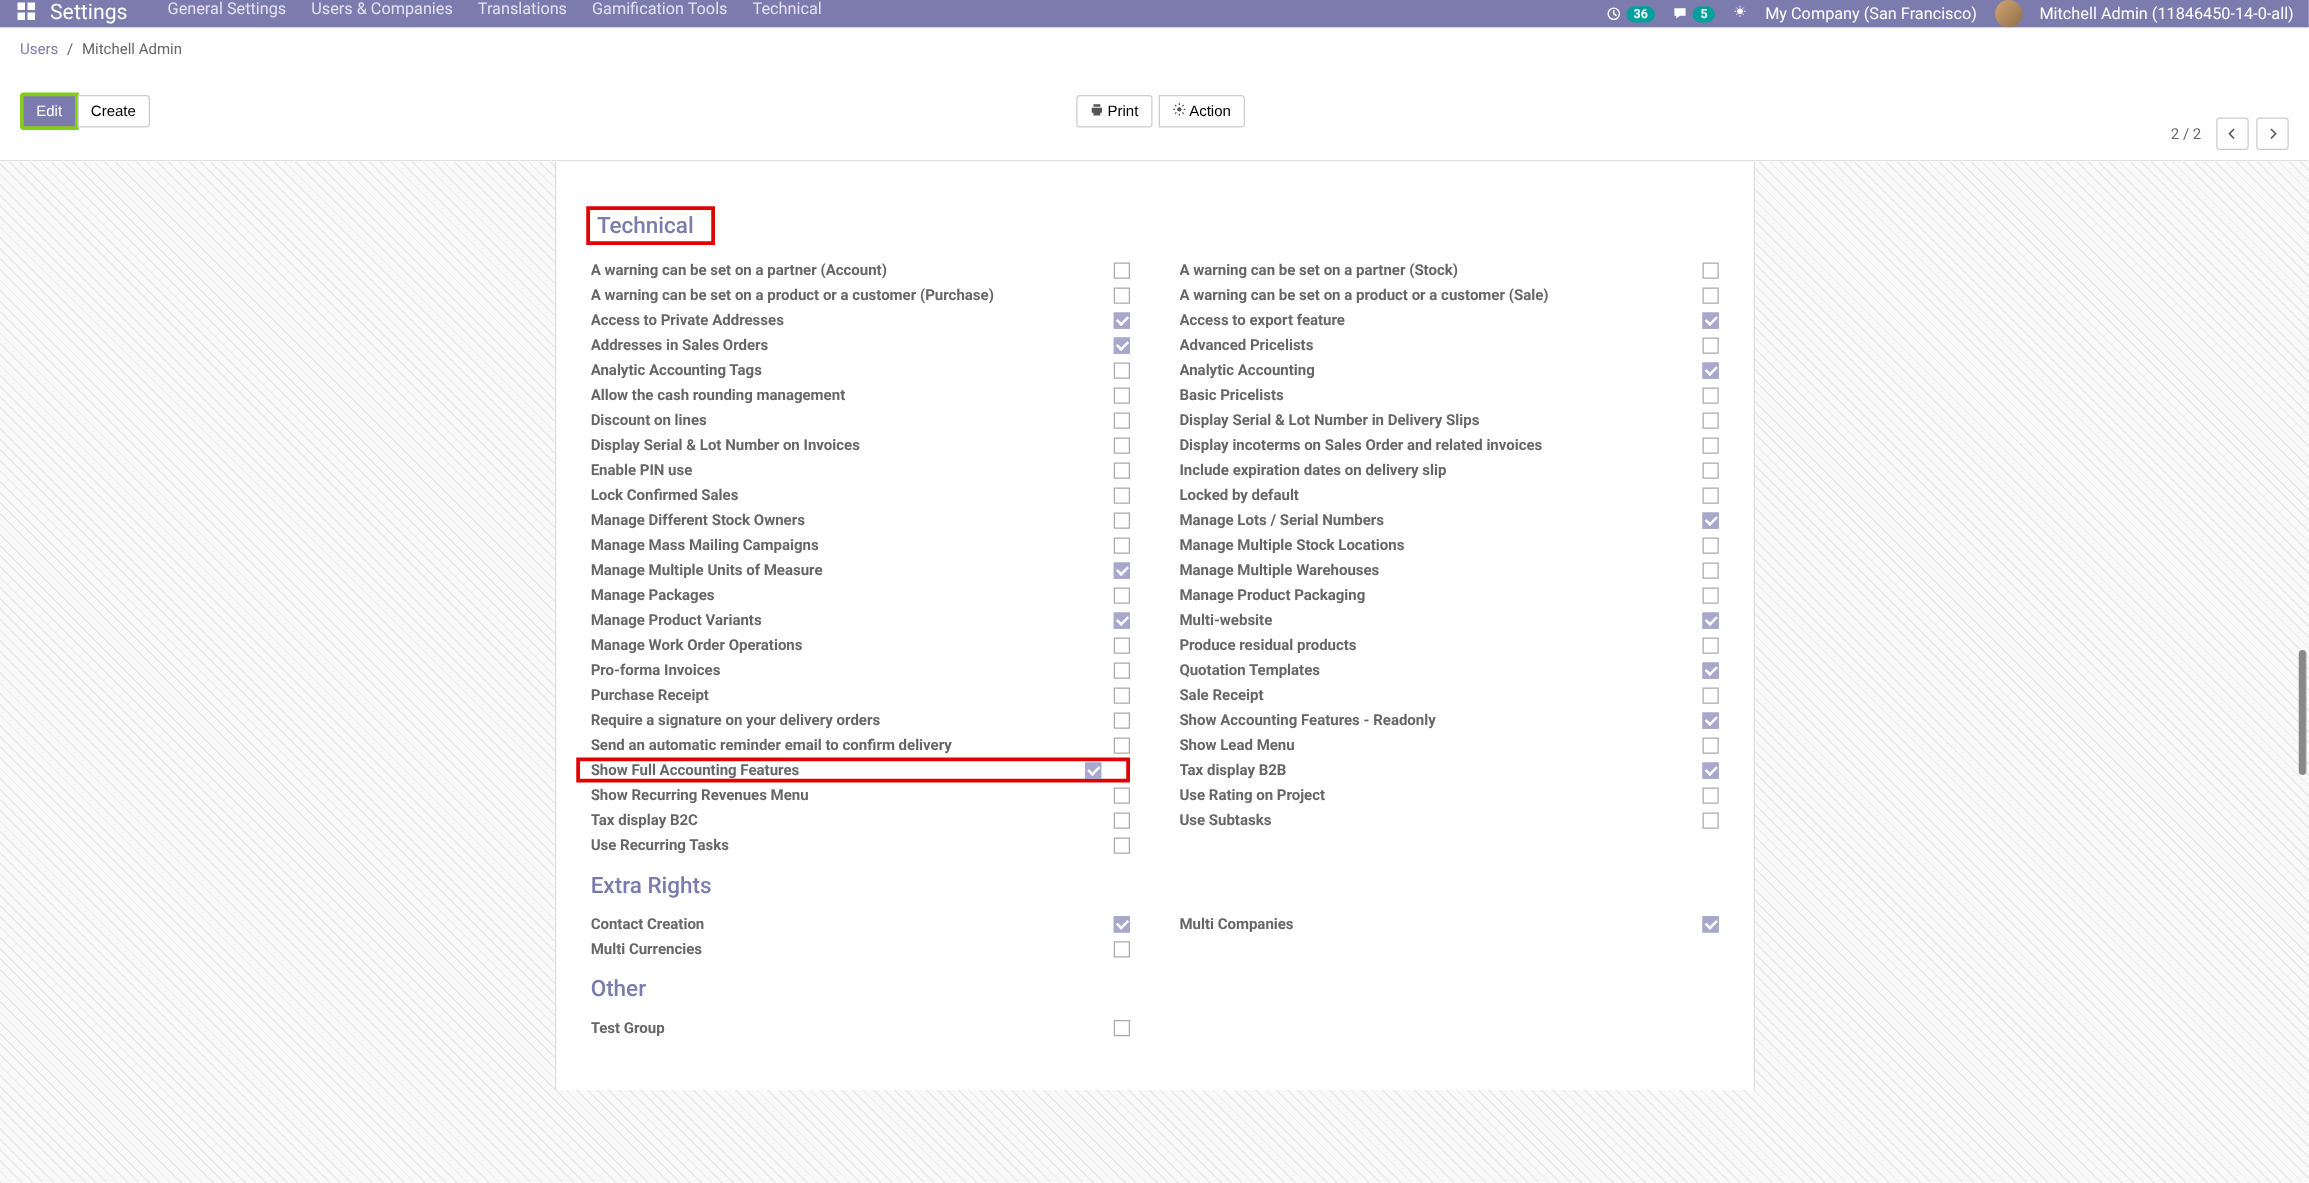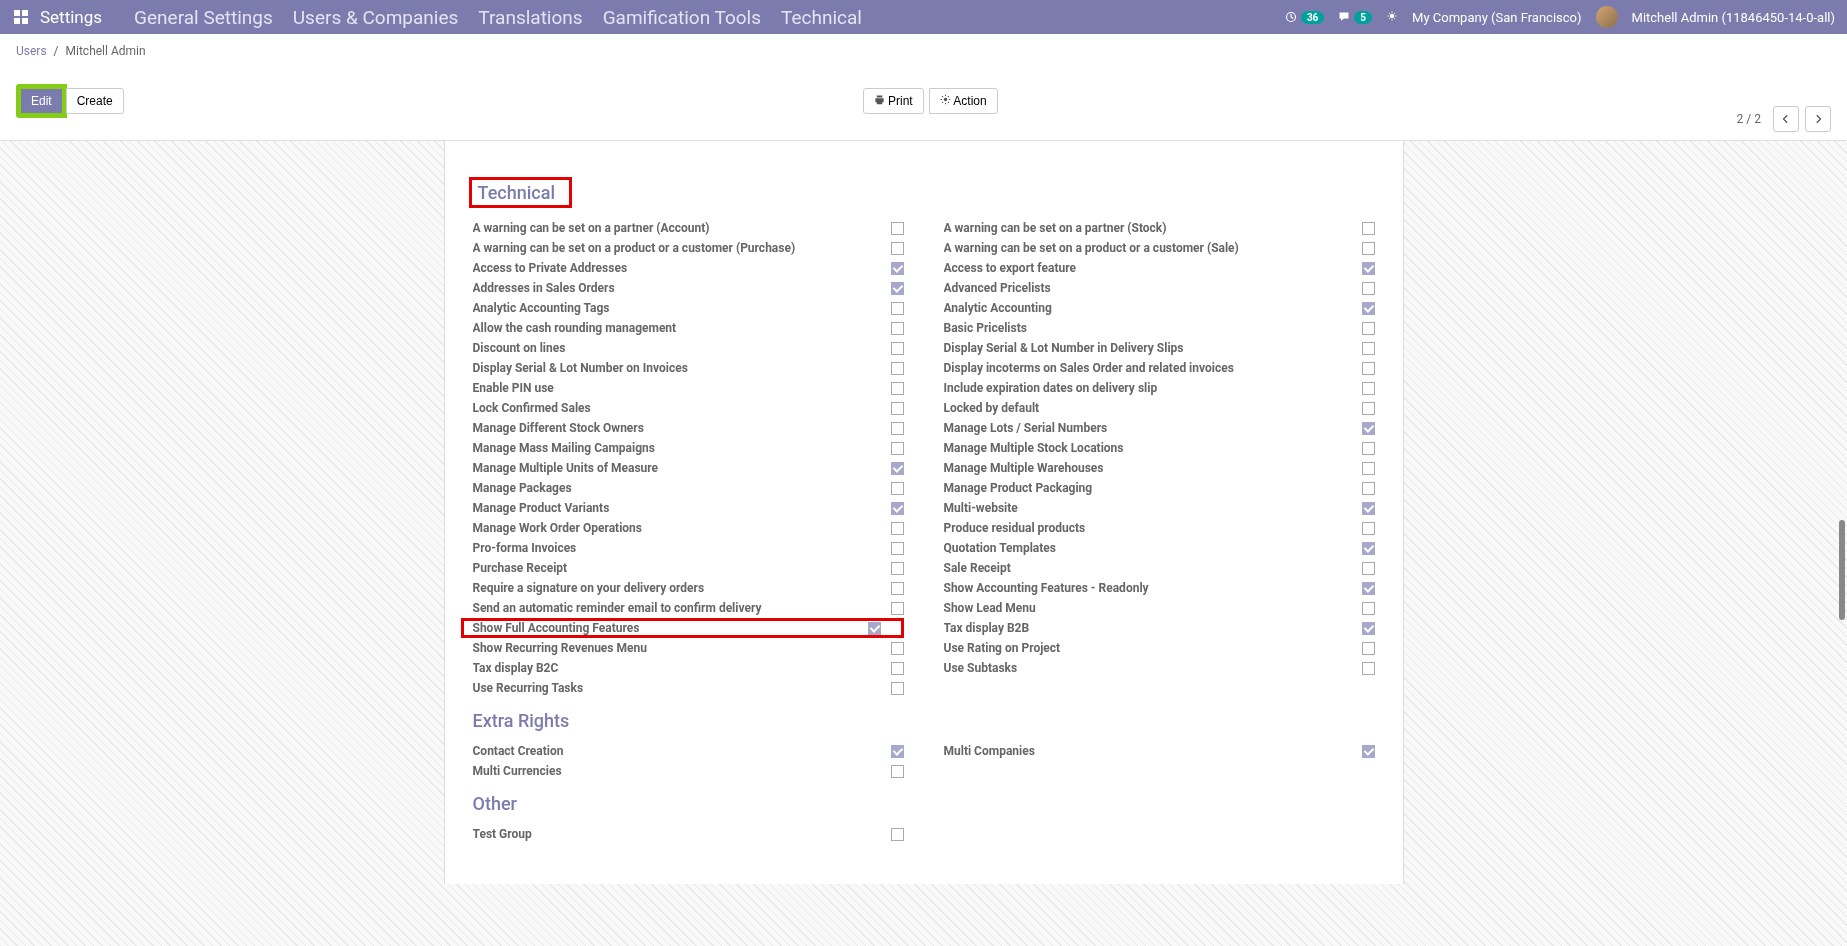--- a/index.html
+++ b/index.html
@@ -6,44 +6,44 @@
     body { font-family: -apple-system, BlinkMacSystemFont, "Segoe UI", Roboto, Helvetica, Arial, sans-serif; font-size: 13px; background: #f9f9f9; position: relative; }
     
     
     .bg-pattern {
       position: fixed; top: 0; left: 0; right: 0; bottom: 0;
       background-image: repeating-linear-gradient(45deg, #e8e8e8 0px, #e8e8e8 1px, transparent 1px, transparent 6px);
       z-index: 0;
     }
     
     
-    .navbar { background: #7c7bad; color: #fff; height: 34px; display: flex; align-items: center; padding: 0 12px; position: relative; z-index: 2; }
+    .navbar { background: #7c7bad; color: #fff; height: 22px; display: flex; align-items: flex-start; padding: 0 12px; position: relative; z-index: 2; }
     .nav-icon { width: 18px; height: 18px; display: inline-flex; align-items: center; justify-content: center; margin-right: 10px; cursor: pointer; }
     .nav-icon svg { fill: #fff; }
     .nav-title { font-size: 17px; font-weight: 400; margin-right: 32px; }
     .nav-links { display: flex; gap: 20px; flex: 1; }
-    .nav-link { color: #e5e3f3; font-size: 19px; text-decoration: none; cursor: pointer; }
+    .nav-link { color: #e5e3f3; font-size: 13px; text-decoration: none; cursor: pointer; }
     .nav-right { display: flex; align-items: center; gap: 14px; font-size: 13px; }
     .nav-badge { display: inline-flex; align-items: center; gap: 4px; color: #fff; }
     .badge-pill { background: #00a09d; color: #fff; border-radius: 10px; padding: 1px 6px; font-size: 10px; font-weight: bold; }
     .nav-company { color: #fff; }
     .avatar { width: 22px; height: 22px; border-radius: 50%; background: linear-gradient(135deg, #d4a574, #8b6f47); display: inline-block; }
     .nav-user { color: #fff; }
     
     
     .breadcrumb-bar { background: #fff; padding: 10px 16px 0 16px; position: relative; z-index: 2; border-bottom: 1px solid #e0e0e0; }
     .breadcrumb { font-size: 12px; margin-bottom: 8px; }
     .breadcrumb a { color: #7c7bad; text-decoration: none; }
     .breadcrumb-sep { color: #666; margin: 0 4px; }
     .breadcrumb-current { color: #666; }
     
     
     .toolbar { display: flex; align-items: center; padding: 4px 0 8px 0; }
     .btn { border: 1px solid #ccc; background: #fff; padding: 5px 10px; font-size: 12px; cursor: pointer; border-radius: 3px; }
-    .btn-primary { background: #7c7bad; color: #fff; border: 5px solid #84cc16; }
+    .btn-primary { background: #7c7bad; color: #fff; border: 3px solid #84cc16; }
     .btn + .btn { margin-left: -1px; border-top-left-radius: 0; border-bottom-left-radius: 0; }
     .btn-primary { border-top-right-radius: 0; border-bottom-right-radius: 0; }
     .toolbar-center { flex: 1; display: flex; justify-content: center; gap: 6px; }
     .toolbar-right { display: flex; align-items: center; gap: 6px; font-size: 12px; color: #666; margin-top: 36px; }
     .pager-count { margin-right: 6px; }
     .pager-btn { border: 1px solid #ccc; background: #fff; width: 26px; height: 26px; display: inline-flex; align-items: center; justify-content: center; cursor: pointer; border-radius: 3px; }
     
     
     .content-wrap { position: relative; z-index: 1; display: flex; justify-content: center; padding: 0; }
     .sheet { background: #fff; width: 960px; padding: 24px 28px 40px 28px; border-left: 1px solid #ddd; border-right: 1px solid #ddd; }

